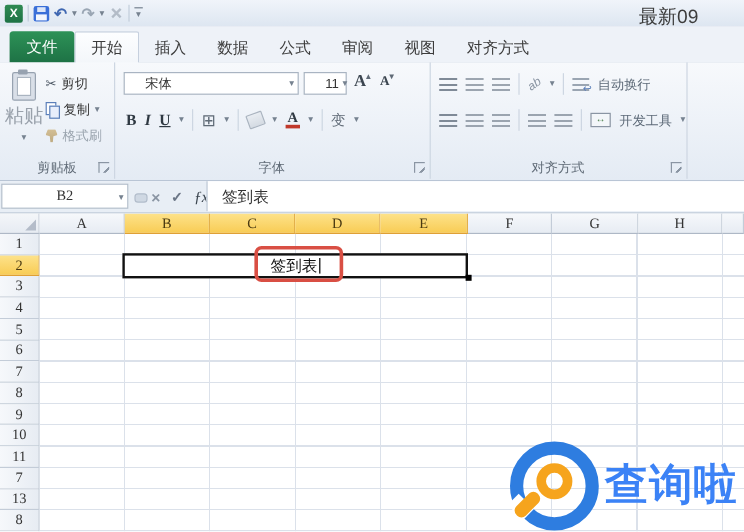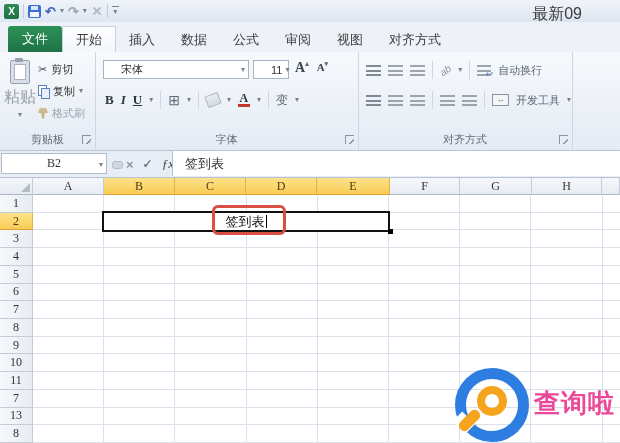--- a/index.html
+++ b/index.html
@@ -148,21 +148,21 @@
   .wm{position:absolute;right:5px;bottom:1px;display:flex;align-items:center;gap:5px;z-index:6}
   .wm-mark{position:relative;width:74px;height:76px}
   .wm-ring{position:absolute;left:0;top:2px;width:74px;height:74px;border-radius:50%;
     border:11px solid #2e7de0;box-sizing:border-box}
   .wm-notch{position:absolute;left:0px;top:50px;width:18px;height:13px;background:#fff;transform:rotate(45deg)}
   .wm-glass{position:absolute;left:22px;top:20px;width:30px;height:30px;border-radius:50%;
     border:8px solid #f6a41d;box-sizing:border-box}
   .wm-handle{position:absolute;left:9px;top:42px;width:11px;height:25px;background:#f6a41d;
     border-radius:5px;transform:rotate(45deg)}
   .wm-text{display:flex;flex-direction:column;line-height:1}
-  .wm-name{font-family:"Liberation Serif",serif;font-size:26px;font-weight:bold;color:#ec4899;letter-spacing:1px}
+  .wm-name{font-family:"Liberation Serif",serif;font-size:36px;font-weight:bold;color:#3b82f6;letter-spacing:1px}
   .wm-domain{font-size:16px;font-weight:bold;color:#111;margin-top:1px;letter-spacing:.5px}
 </style>
 </head>
 <body>
 
 <div class="titlebar">
   <div class="qat">
     <span class="xl-logo">X</span>
     <span class="qat-sep"></span>
     <span class="floppy">

